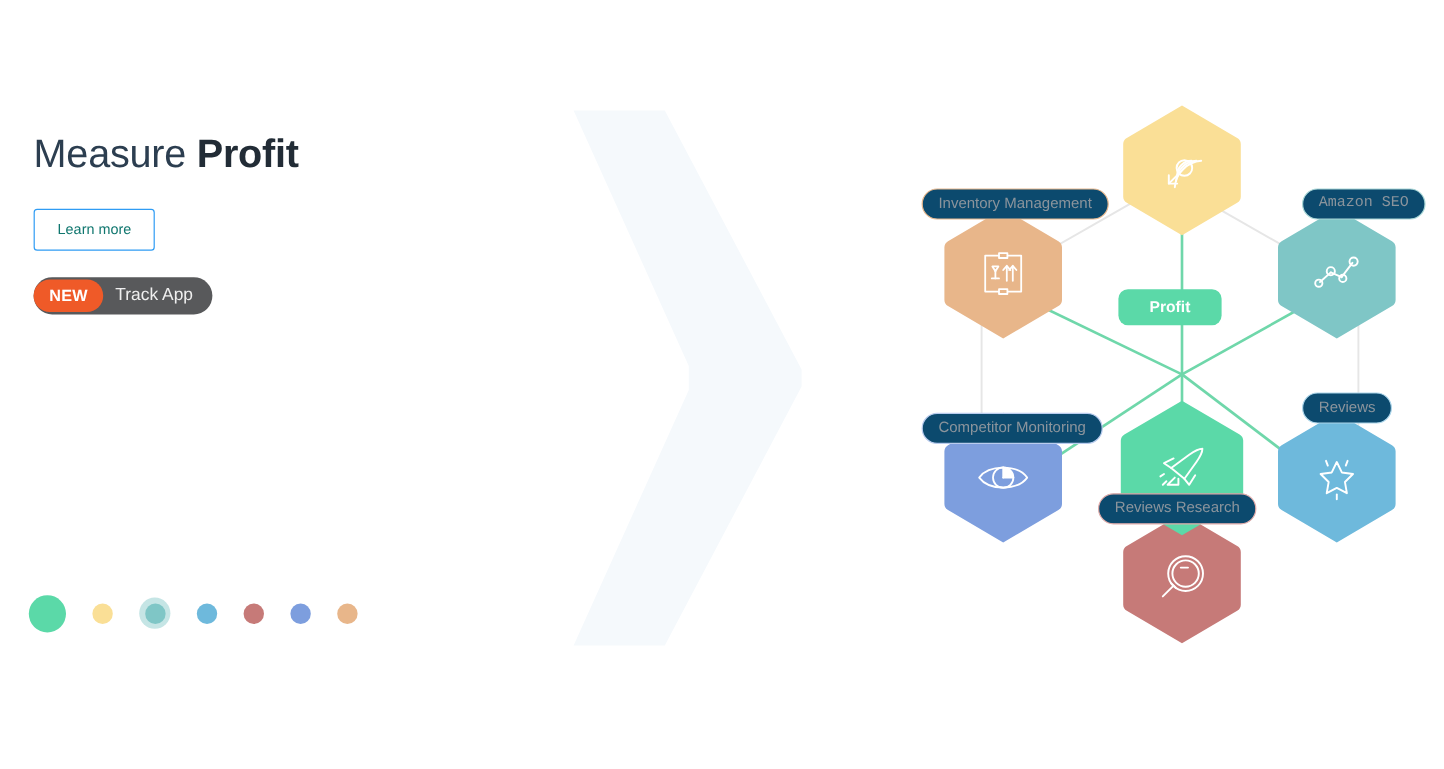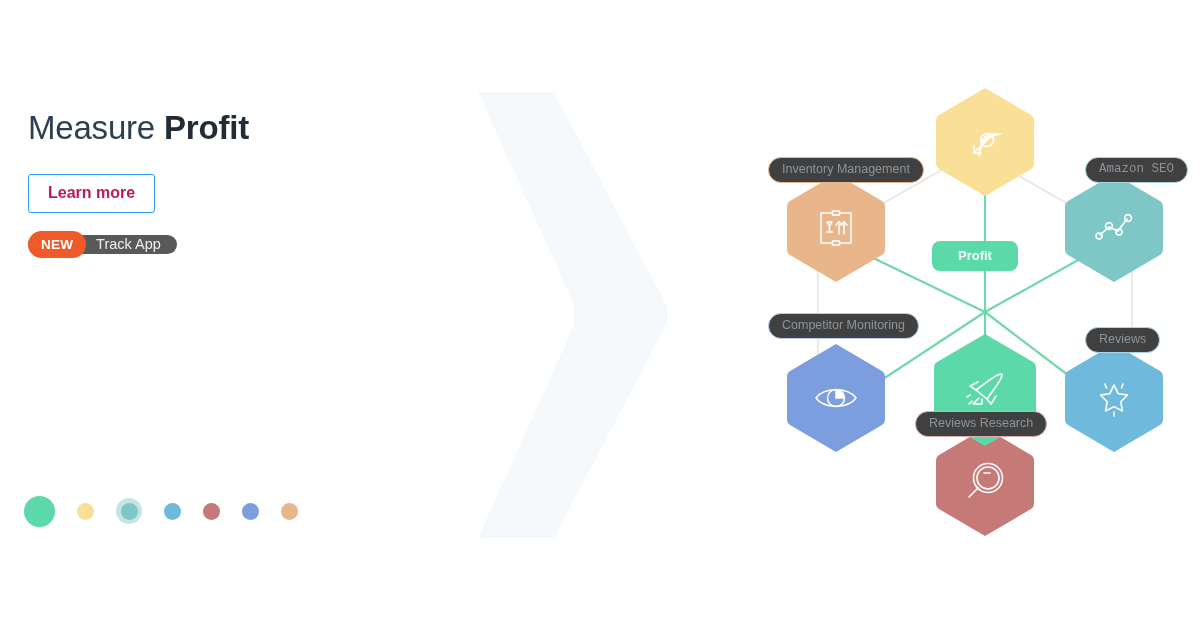--- a/index.html
+++ b/index.html
@@ -39,37 +39,37 @@
     line-height: 1.40;
     color: #9aa3ab;
     margin: 0 0 26px 0;
     width: 400px;
     font-weight: 400;
   }
 
   .learn-more {
     display: inline-block;
     border: 1.5px solid #2f9cf4;
-    color: #be185d;
+    color: #0f766e;
     background: #ffffff;
-    font-size: 16px;
-    font-weight: 700;
+    font-size: 12px;
+    font-weight: 400;
     padding: 10px 19px 11px 19px;
     border-radius: 3px;
     cursor: pointer;
     line-height: 1;
   }
 
   .mobile-pill {
     margin-top: 22px;
     display: inline-flex;
     align-items: center;
     background: #58595b;
     border-radius: 999px;
-    height: 19px;
+    height: 31px;
     padding-right: 16px;
     cursor: pointer;
   }
   .mobile-pill .new-badge {
     background: #ef5a28;
     color: #ffffff;
     font-size: 13.5px;
     font-weight: 700;
     border-radius: 999px;
     height: 27px;
@@ -125,21 +125,21 @@
   
   .diagram {
     position: absolute;
     left: 740px;
     top: 80px;
     width: 470px;
     height: 480px;
   }
   .hex-label {
     position: absolute;
-    background: #404040;
+    background: #0c4a6e;
     border-radius: 999px;
     font-size: 12.5px;
     color: #8b949c;
     padding: 5px 13px 6px 13px;
     white-space: nowrap;
     line-height: 1;
     border: 1px solid #cccccc;
   }
   .profit-pill {
     position: absolute;
@@ -304,21 +304,21 @@
           <line x1="-15" y1="5" x2="-18" y2="7"></line>
         </g>
       </g>
     </svg>
 
     
     <div class="hex-label" style="left:28px; top:77px; border-color:#E5B68C;">Inventory Management</div>
 
     <div class="hex-label" style="left:345px; top:77px; border-color:#A7D6D6;font-family:Liberation Mono, monospace;">Amazon SEO</div>
 
-    <div class="hex-label" style="left:28px; top:233px; border-color:#B9CCEE;">Competitor Monitoring</div>
+    <div class="hex-label" style="left:28px; top:264px; border-color:#B9CCEE;">Competitor Monitoring</div>
 
     <div class="hex-label" style="left:345px; top:247px; border-color:#ABD5EA;">Reviews</div>
 
     <div class="hex-label" style="left:175px; top:331px; border-color:#E1ABA9;">Reviews Research</div>
 
     <div class="profit-pill" style="left:192px; top:161px;">Profit</div>
   </div>
 
 </div>
 

